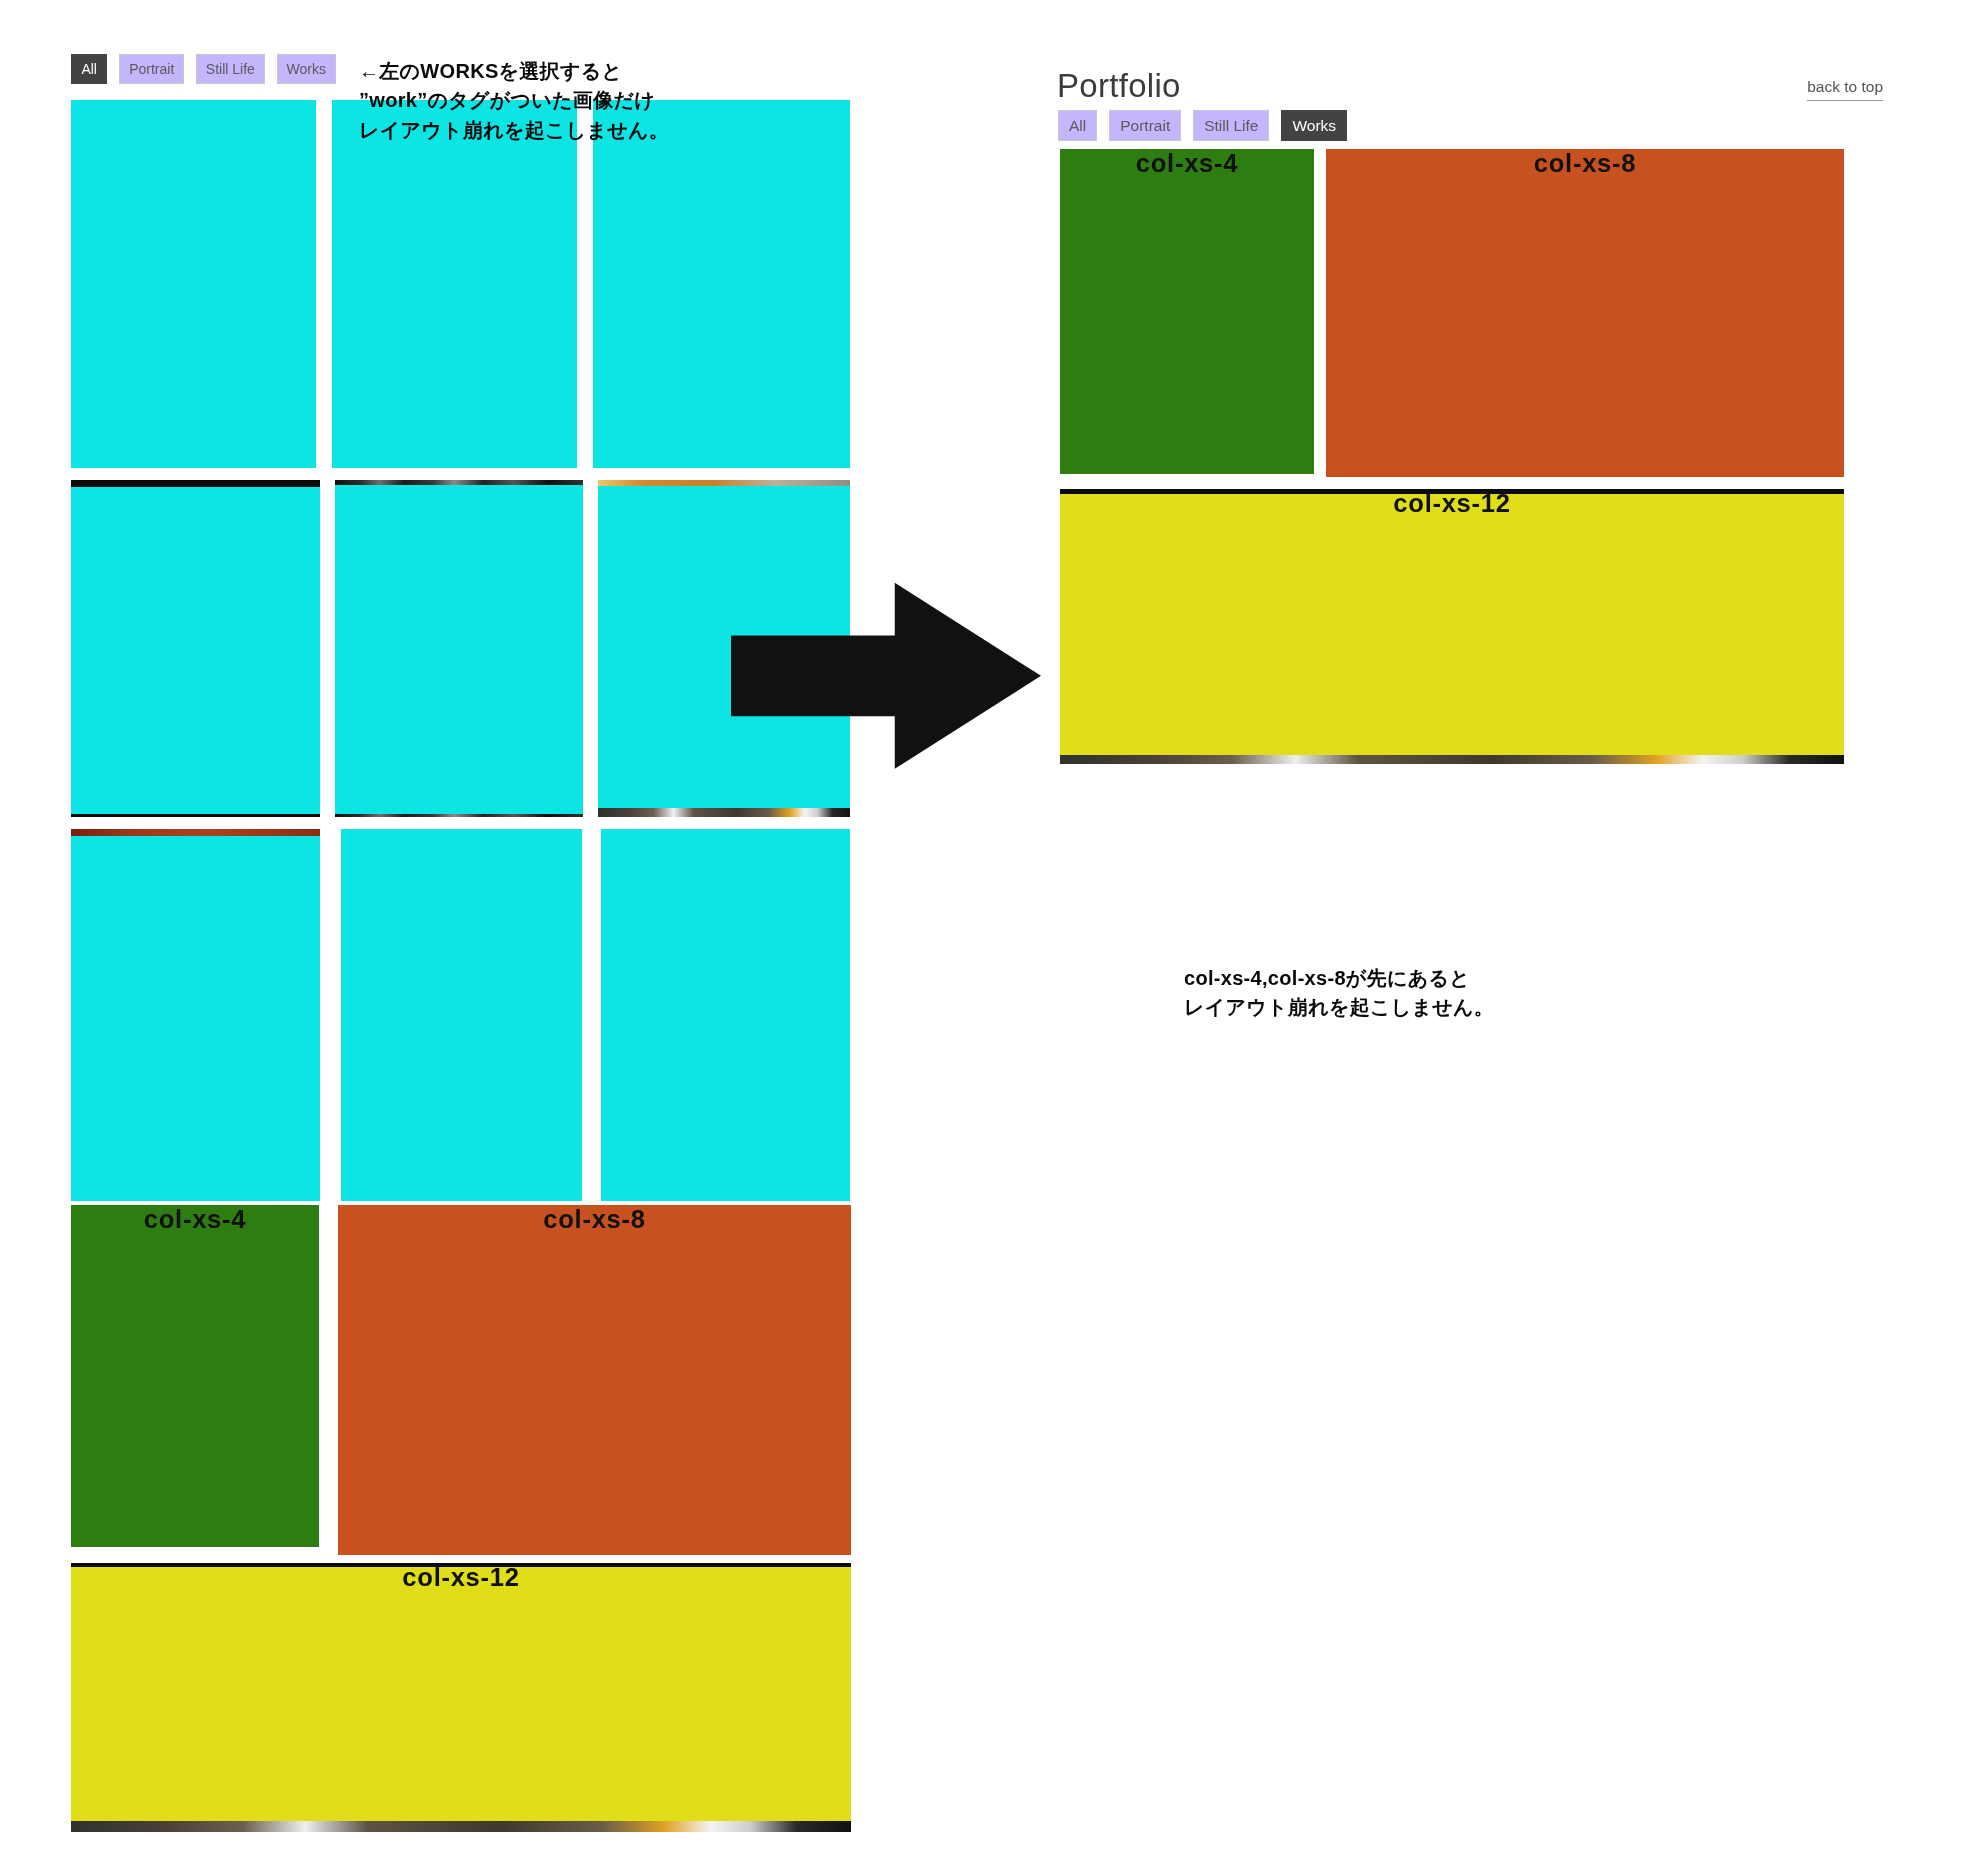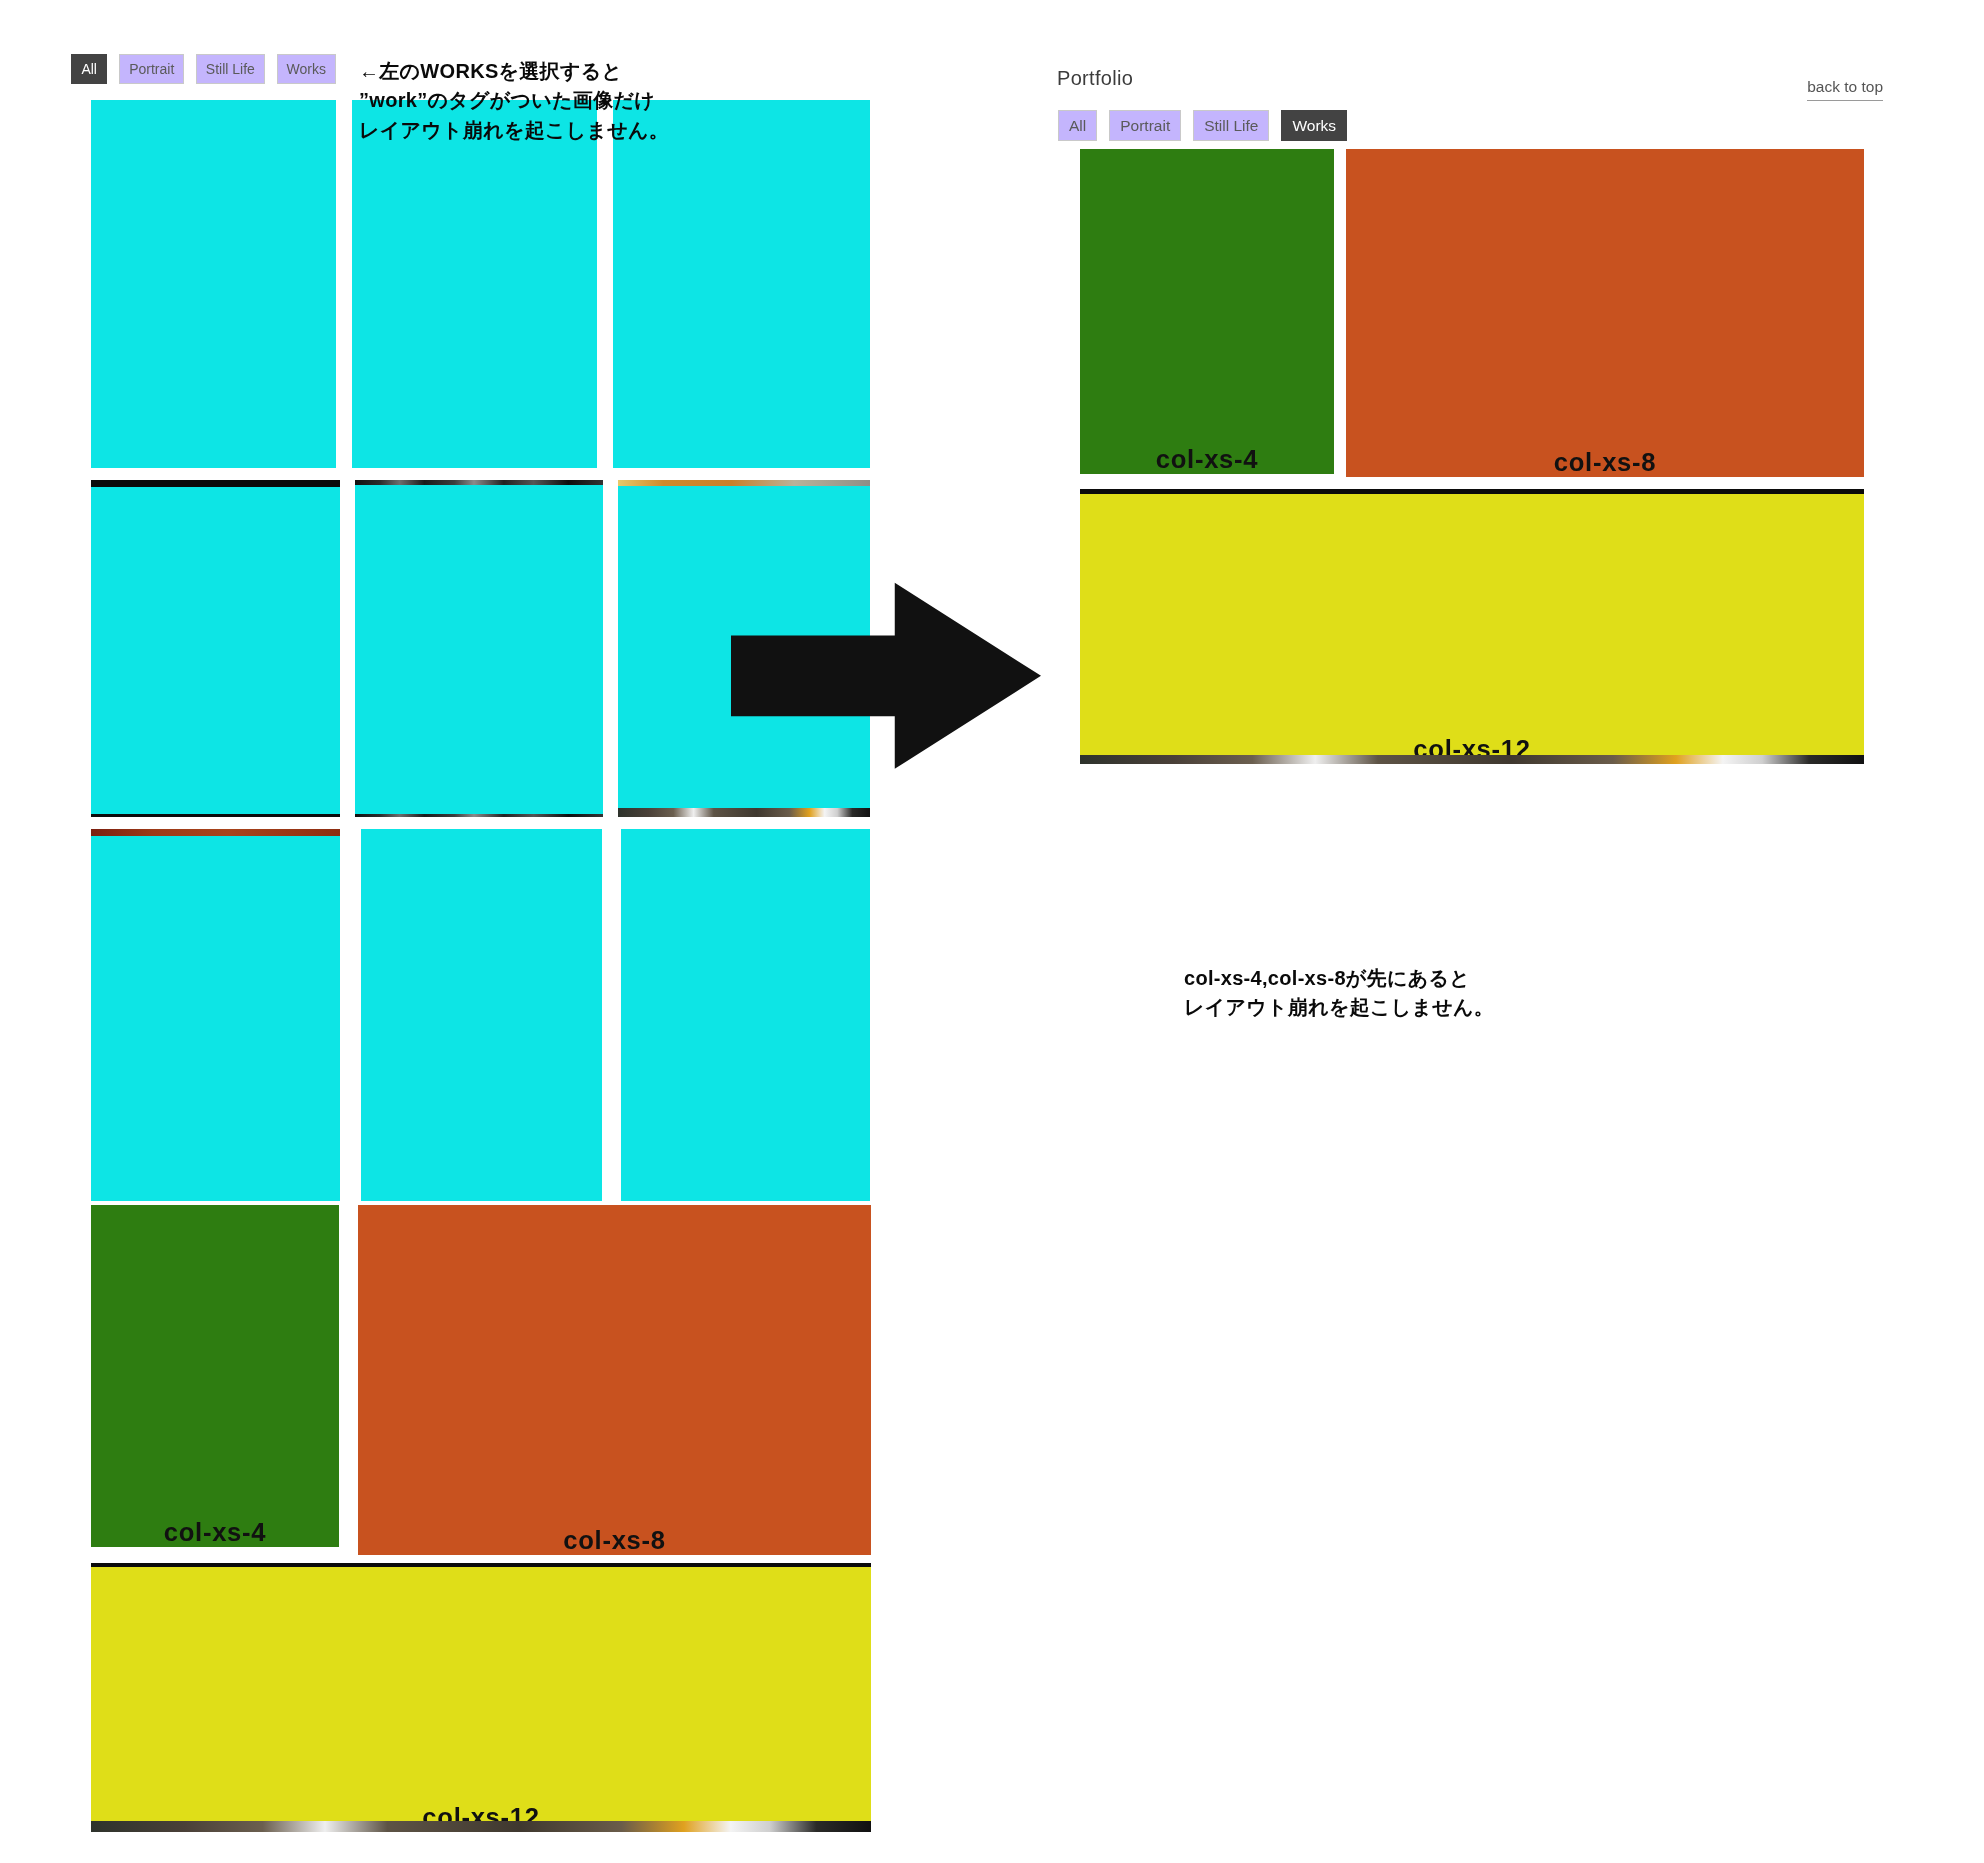--- a/index.html
+++ b/index.html
@@ -49,45 +49,44 @@
     font-size: 15.5px;
     padding: 0 10px;
     margin-right: 12px;
   }
 
   
   #portfolio-title {
     position: absolute;
     left: 1057px;
     top: 67px;
-    font-size: 20px;
+    font-size: 33px;
     font-weight: 400;
     color: #3c3c3c;
     letter-spacing: 0.3px;
   }
   #back-to-top {
     position: absolute;
     right: 102px;
     top: 78px;
     font-size: 15.5px;
     color: #555555;
     text-decoration: none;
     border-bottom: 0.7px solid #9a9a9a;
     padding-bottom: 4px;
     cursor: pointer;
   }
 
   
   .tile {
     position: absolute;
     display: flex;
-    align-items: flex-end;
+    align-items: flex-start;
     justify-content: center;
     overflow: hidden;
-    margin-left: 20px;
   }
   .tile .tile-label {
     font-size: 25.6px;
     font-weight: 700;
     color: #111111;
     letter-spacing: 0.7px;
     font-family: "Liberation Sans", sans-serif;
   }
   .tile.cyan { background: #0DE5E5; }
   .tile.green { background: #2E7D11; }

